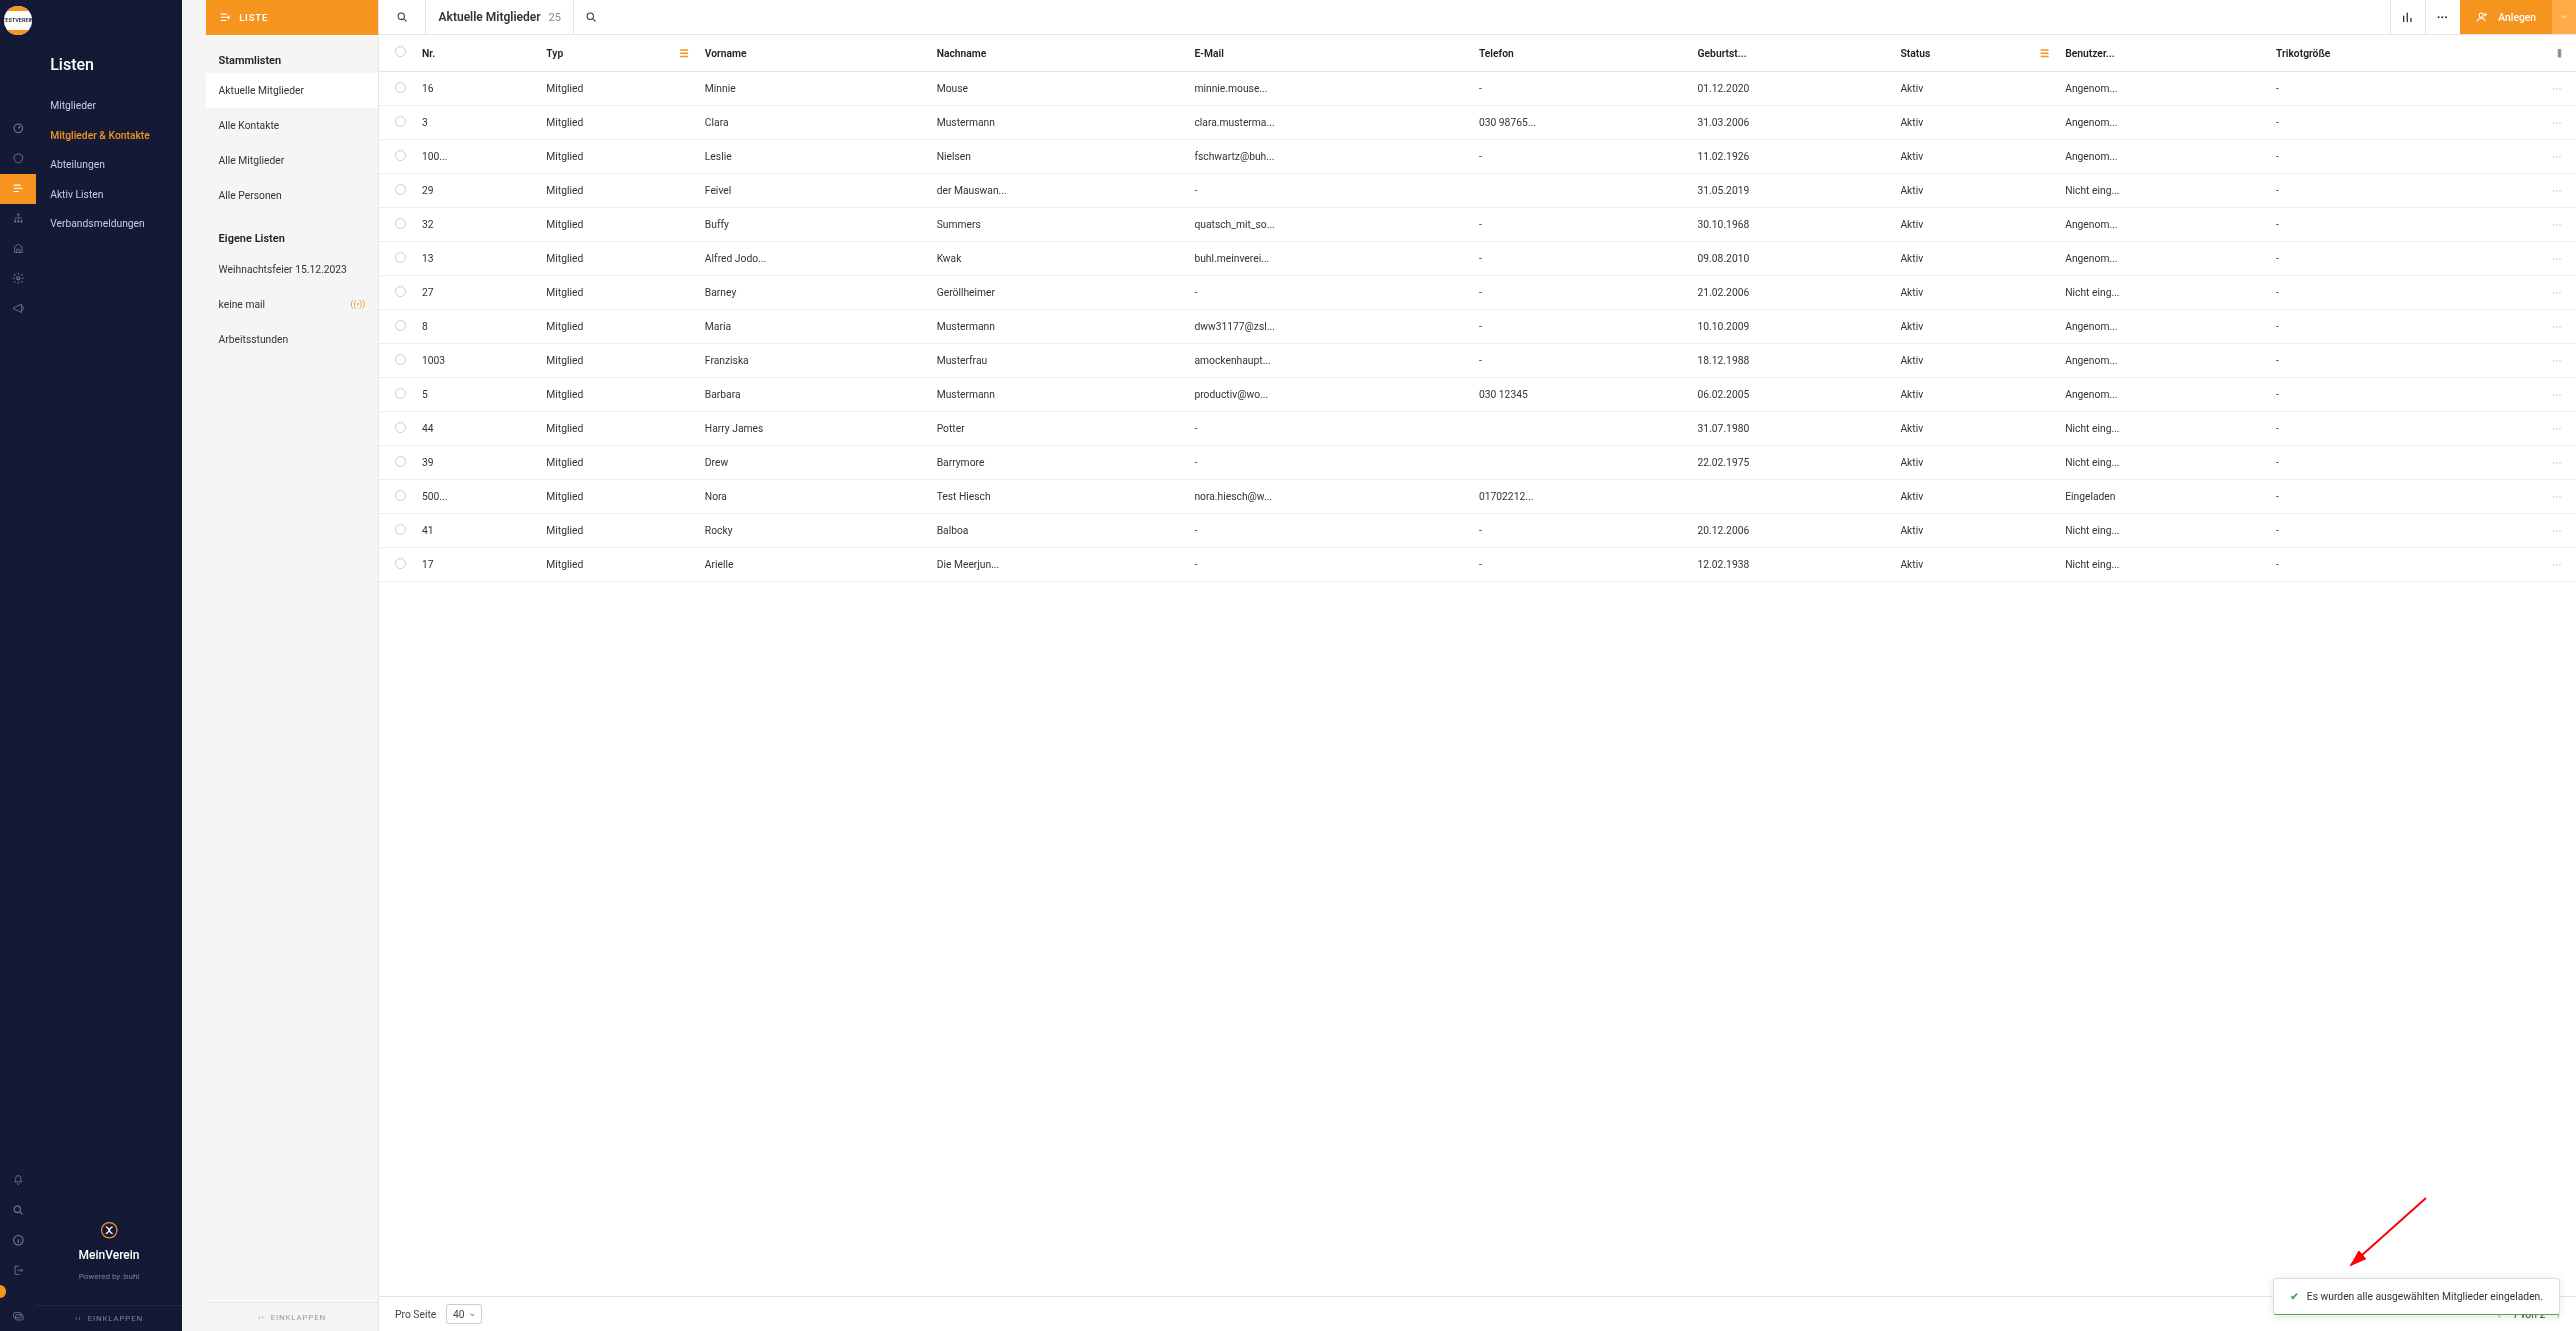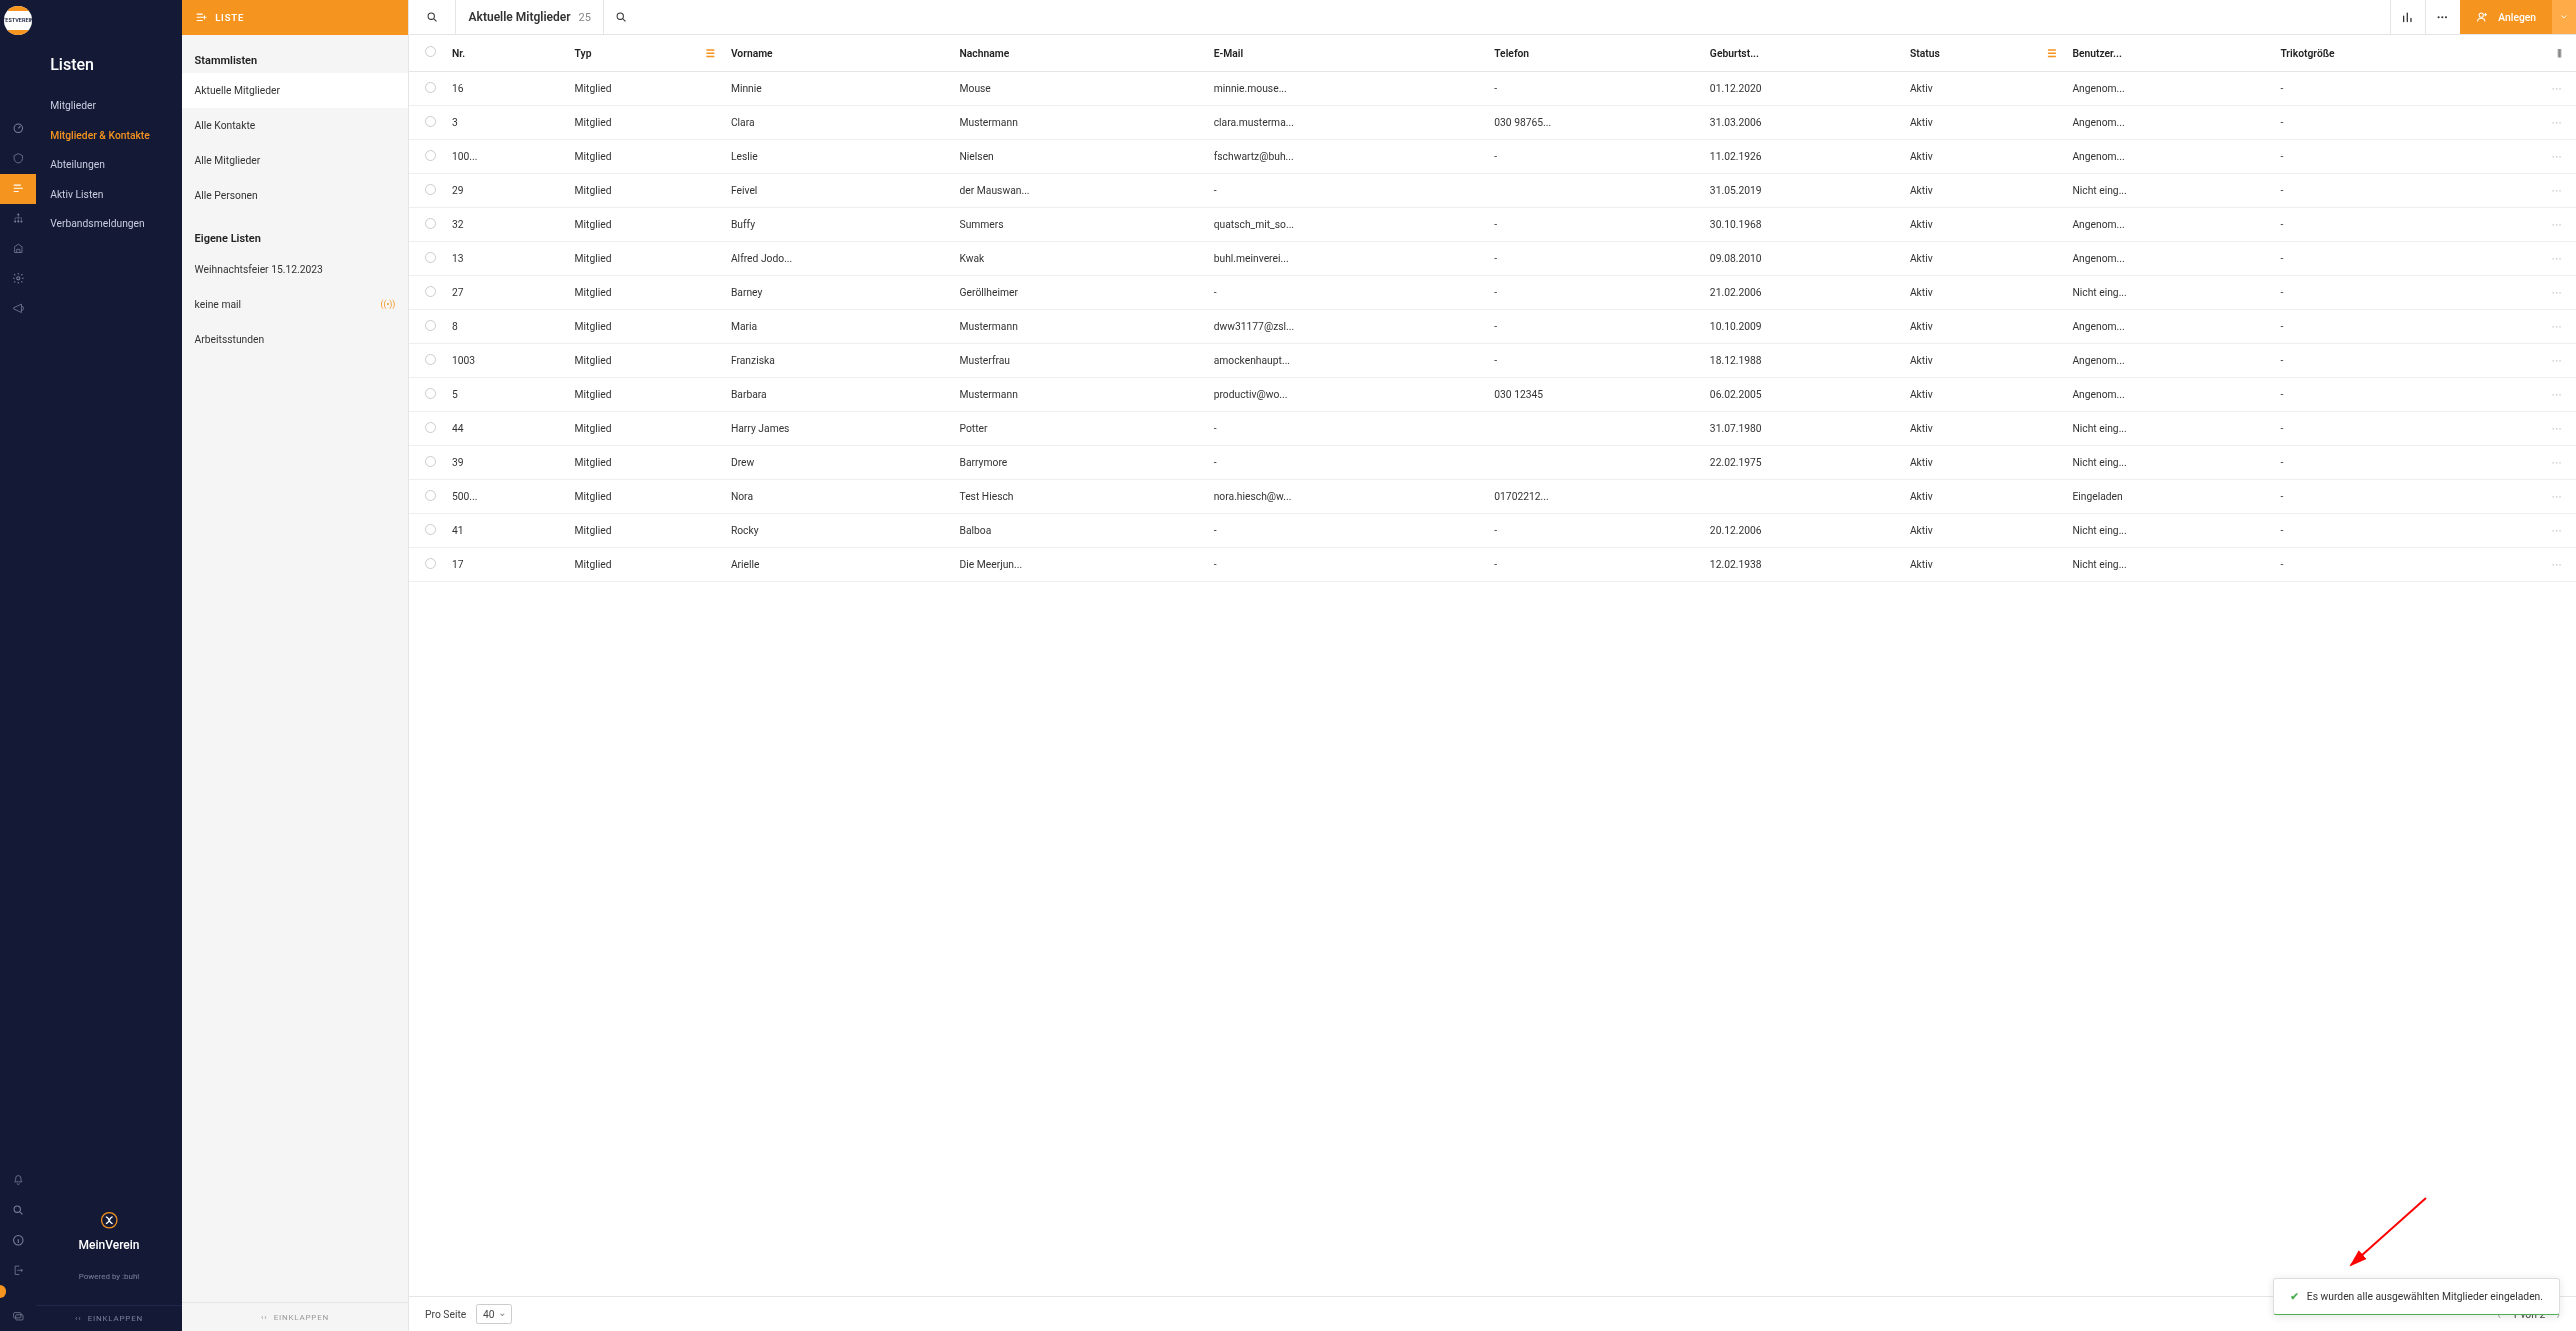--- a/index.html
+++ b/index.html
@@ -18,25 +18,25 @@
 .rail-badge { position:absolute; left:0; width:6.3px; height:12.6px; background:#f5941e; border-radius:0 6.3px 6.3px 0; }
 
 
 .nav1 { width: 146px; background: #141a36; color:#c8cde0; display:flex; flex-direction:column; }
 .nav1-title { padding: 55px 14.2px 17.4px; font-size: 16px; color:#fff; font-weight:500; }
 .nav1-item { padding: 8px 14.2px; font-size: 10.3px; color:#c8cde0; cursor:pointer; line-height:1.3; }
 .nav1-item.active { color:#f5941e; font-weight:500; }
 .nav1-foot { margin-top:auto; text-align:center; padding: 14.2px 0 24px; }
 .nav1-foot svg { width:20.5px; height:20.5px; }
 .nav1-brand { color:#fff; font-size:12px; font-weight:500; margin-top:4.7px; }
-.nav1-powered { color:#7a8199; font-size:8px; margin-top:20px; }
+.nav1-powered { color:#7a8199; font-size:8px; margin-top:10px; }
 .nav1-collapse { display:flex; align-items:center; justify-content:center; gap:6.3px; padding:8px 0; color:#7a8199; font-size:8px; letter-spacing:0.8px; cursor:pointer; border-top:0.8px solid #1f274a; }
 
 
-.nav2 { width: 227px; background: #f5f5f5; border-right:0.8px solid #e5e5e5; display:flex; flex-direction:column; }
+.nav2 { width: 197px; background: #f5f5f5; border-right:0.8px solid #e5e5e5; display:flex; flex-direction:column;padding-left:24px; }
 .nav2-top { height:35px; background:#f5941e; color:#fff; display:flex; align-items:center; gap:8px; padding:0 12.6px; font-size:9.5px; font-weight:600; letter-spacing:0.8px; }
 .nav2-top svg { width:12.6px; height:12.6px; }
 .nav2-section { padding: 19px 12.6px 6.3px; font-size:11px; font-weight:600; color:#222; }
 .nav2-item { padding: 11px 12.6px; font-size:10.3px; color:#333; cursor:pointer; display:flex; align-items:center; justify-content:space-between; }
 .nav2-item.active { background:#fff; }
 .nav2-live { color:#f5941e; font-size:8.7px; }
 .nav2-collapse { margin-top:auto; display:flex; align-items:center; justify-content:center; gap:6.3px; padding:9.5px 0; color:#999; font-size:8px; letter-spacing:0.8px; cursor:pointer; border-top:0.8px solid #e5e5e5; }
 
 
 .main { flex:1; display:flex; flex-direction:column; min-width:0; }

